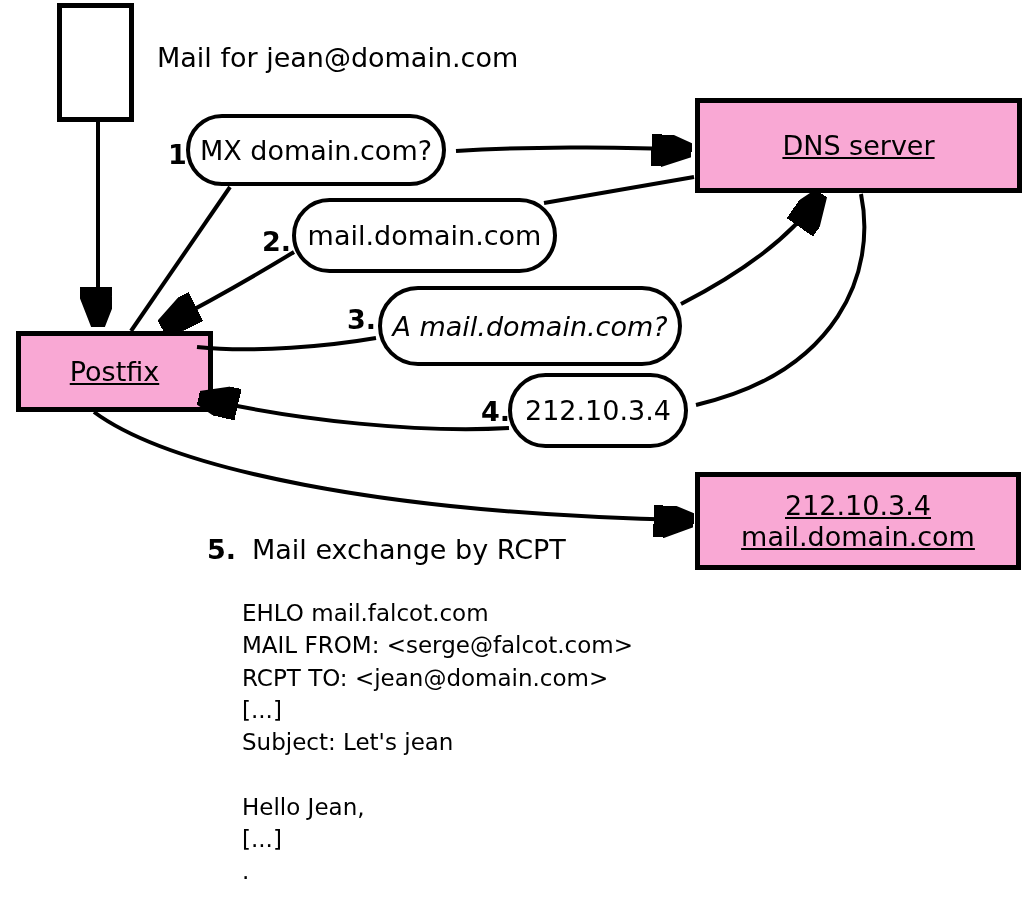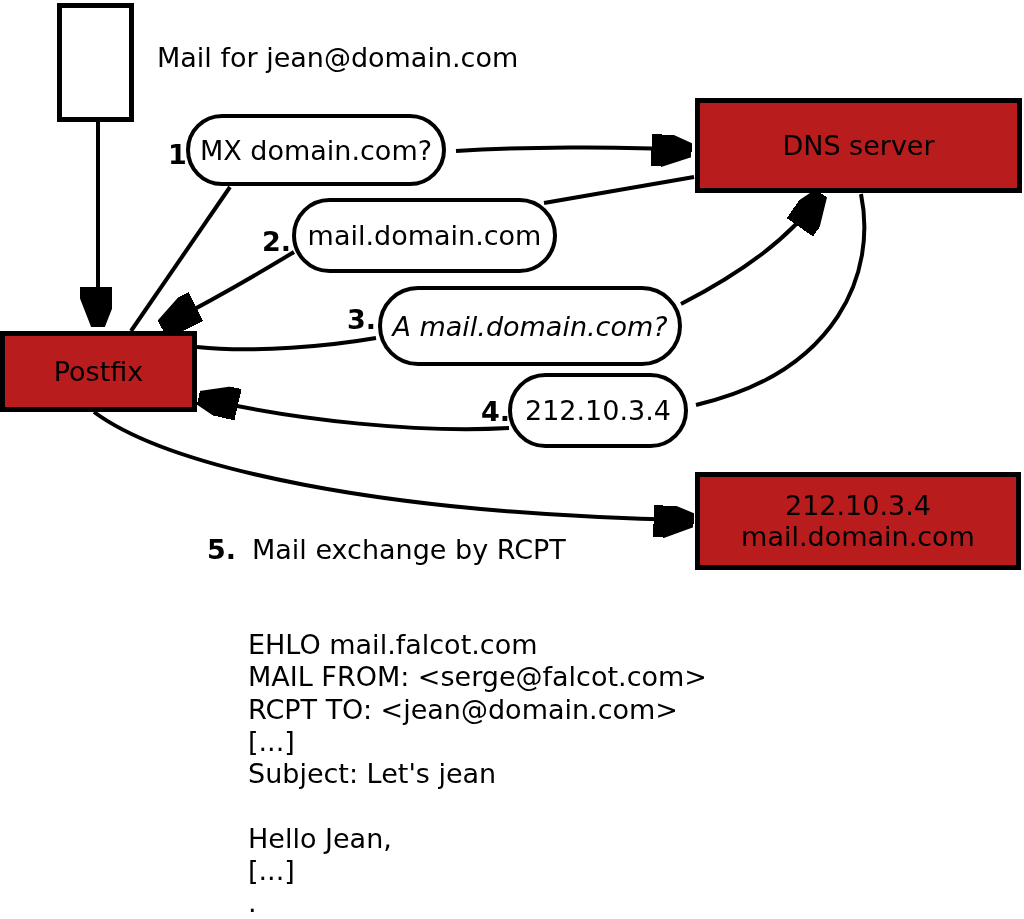--- a/index.html
+++ b/index.html
@@ -18,31 +18,32 @@
   svg.wires {
     position: absolute;
     left: 0; top: 0;
     width: 1024px; height: 919px;
     pointer-events: none;
     z-index: 2;
   }
   svg.wires path { stroke: #000000; stroke-width: 4; fill: none; }
   .node {
     position: absolute;
-    background: #b91c1c;
+    background: #f9a8d4;
     border: 5px solid #000000;
     display: flex;
     flex-direction: column;
     align-items: center;
     justify-content: center;
     font-size: 27px;
     line-height: 31px;
     text-align: center;
     z-index: 1;
     white-space: nowrap;
+    text-decoration: underline;
   }
   .doc {
     position: absolute;
     background: #ffffff;
     border: 5px solid #000000;
     z-index: 1;
   }
   .pill {
     position: absolute;
     background: #ffffff;
@@ -63,34 +64,33 @@
     white-space: nowrap;
   }
   .flabel {
     position: absolute;
     font-size: 27px;
     z-index: 1;
     white-space: nowrap;
   }
   .smtp {
     position: absolute;
-    left: 248px;
+    left: 242px;
     top: 597px;
-    font-size: 27px;
+    font-size: 23px;
     z-index: 1;
-    margin-top: 32px;
   }
   .smtp-line {
     height: 32.3px;
     line-height: 32.3px;
     white-space: pre;
   }
   
   #mail-doc   { left: 57px;  top: 3px;   width: 77px;  height: 119px; }
-  #postfix    { left: 0px;   top: 331px; width: 197px; height: 81px; }
+  #postfix    { left: 16px;   top: 331px; width: 197px; height: 81px; }
   #dns        { left: 695px; top: 98px;  width: 327px; height: 95px; }
   #mailserver { left: 695px; top: 472px; width: 326px; height: 98px; }
   #pill1 { left: 186px; top: 114px; width: 260px; height: 72px; }
   #pill2 { left: 292px; top: 198px; width: 265px; height: 75px; }
   #pill3 { left: 378px; top: 286px; width: 304px; height: 80px; font-style: italic; }
   #pill4 { left: 508px; top: 373px; width: 180px; height: 75px; }
   #num1 { left: 168px; top: 139px; }
   #num2 { left: 262px; top: 226px; }
   #num3 { left: 347px; top: 304px; }
   #num4 { left: 481px; top: 396px; }

